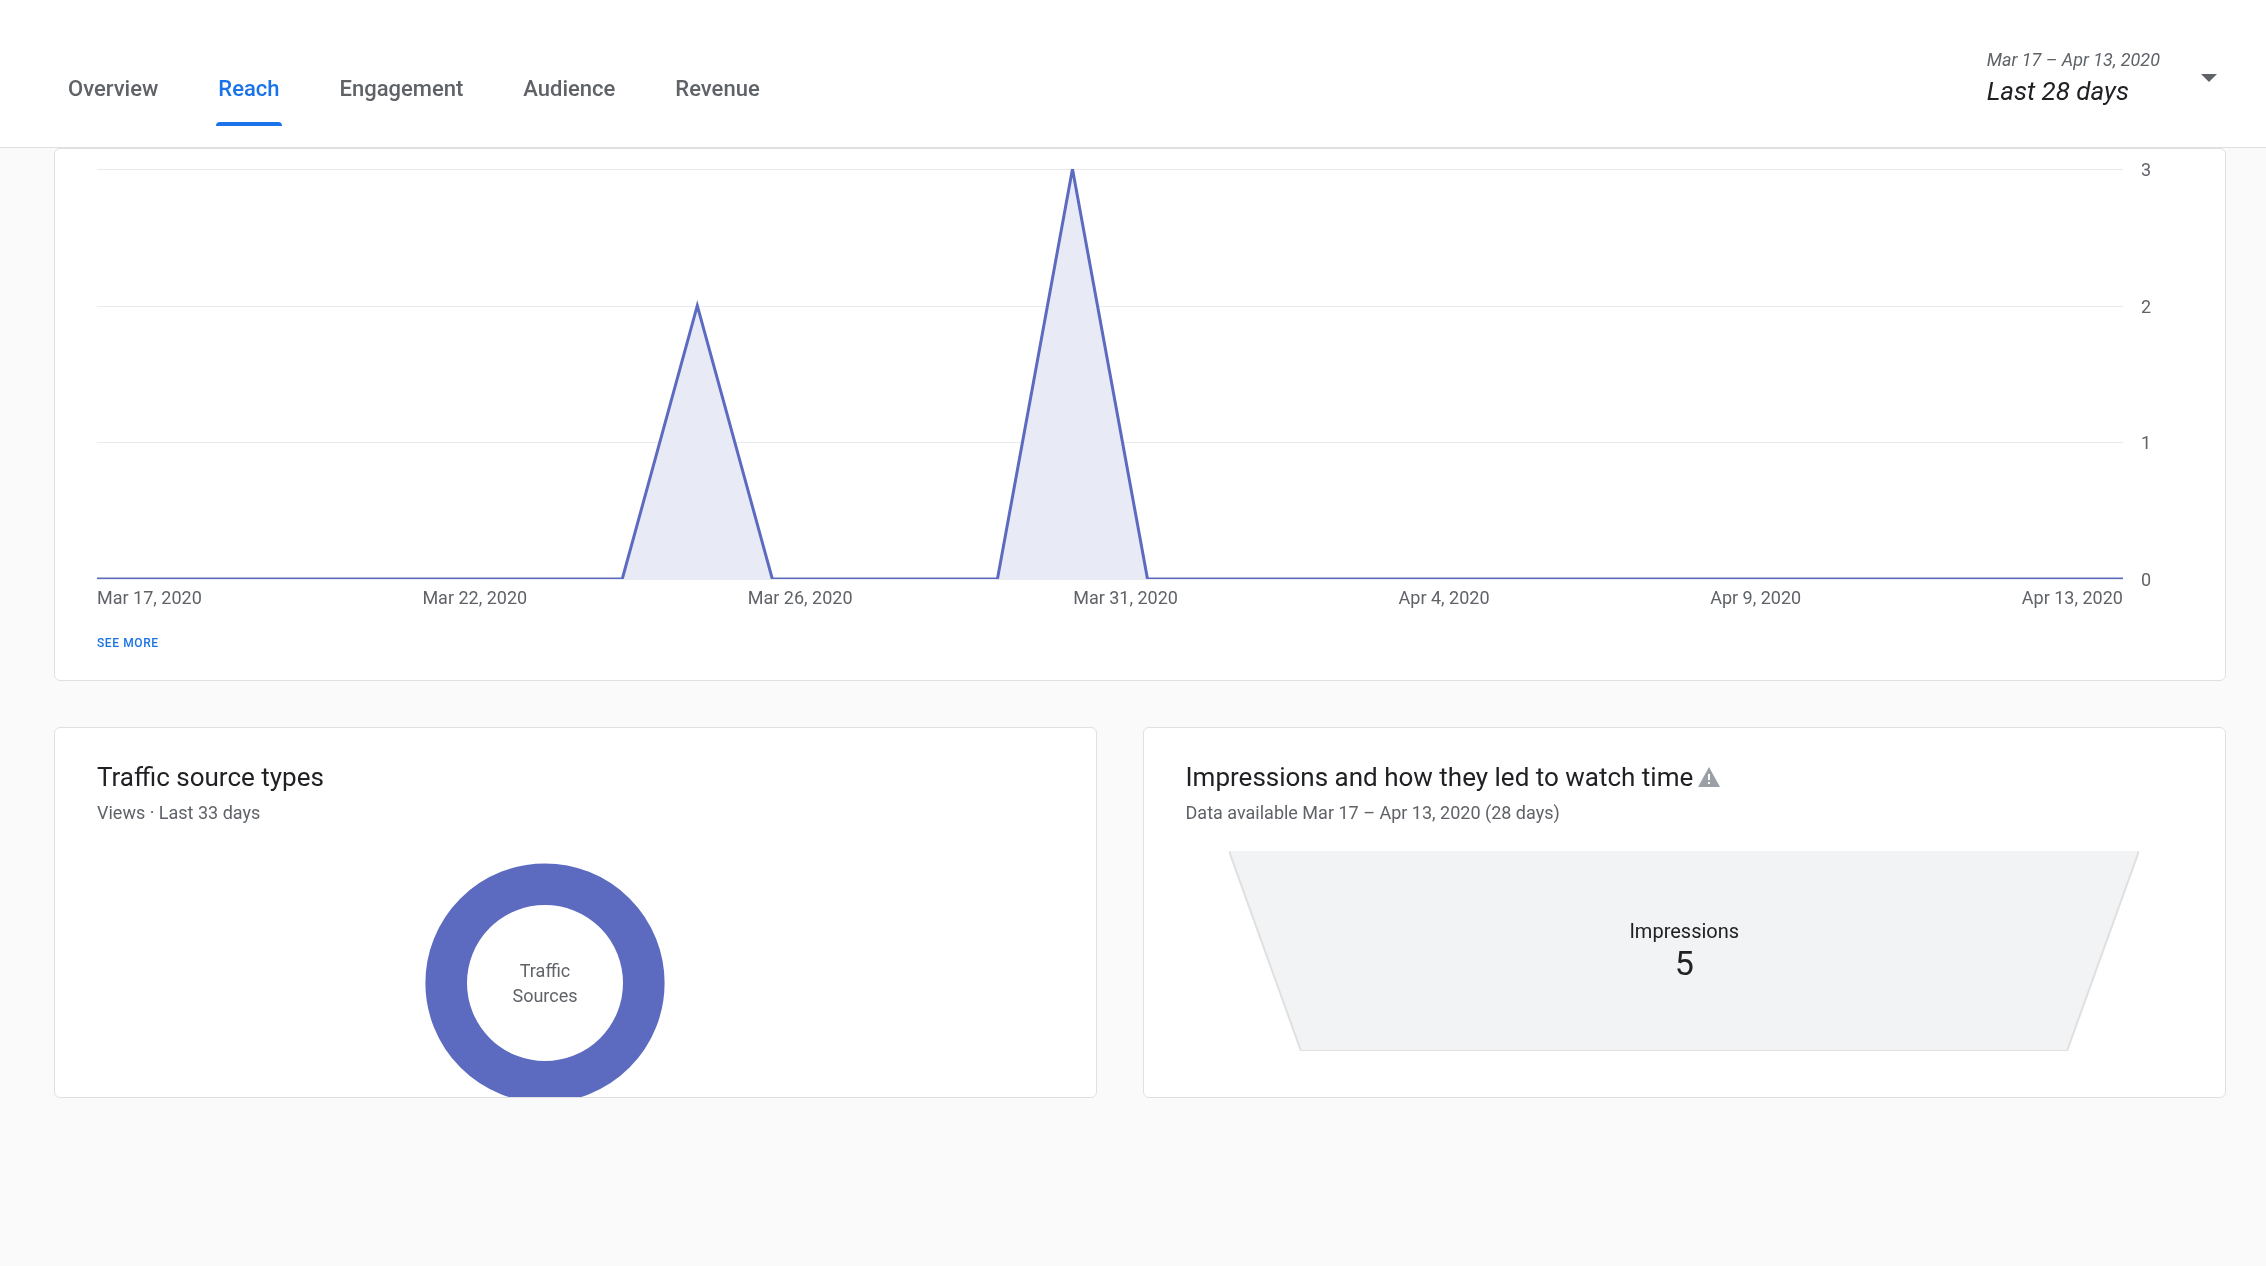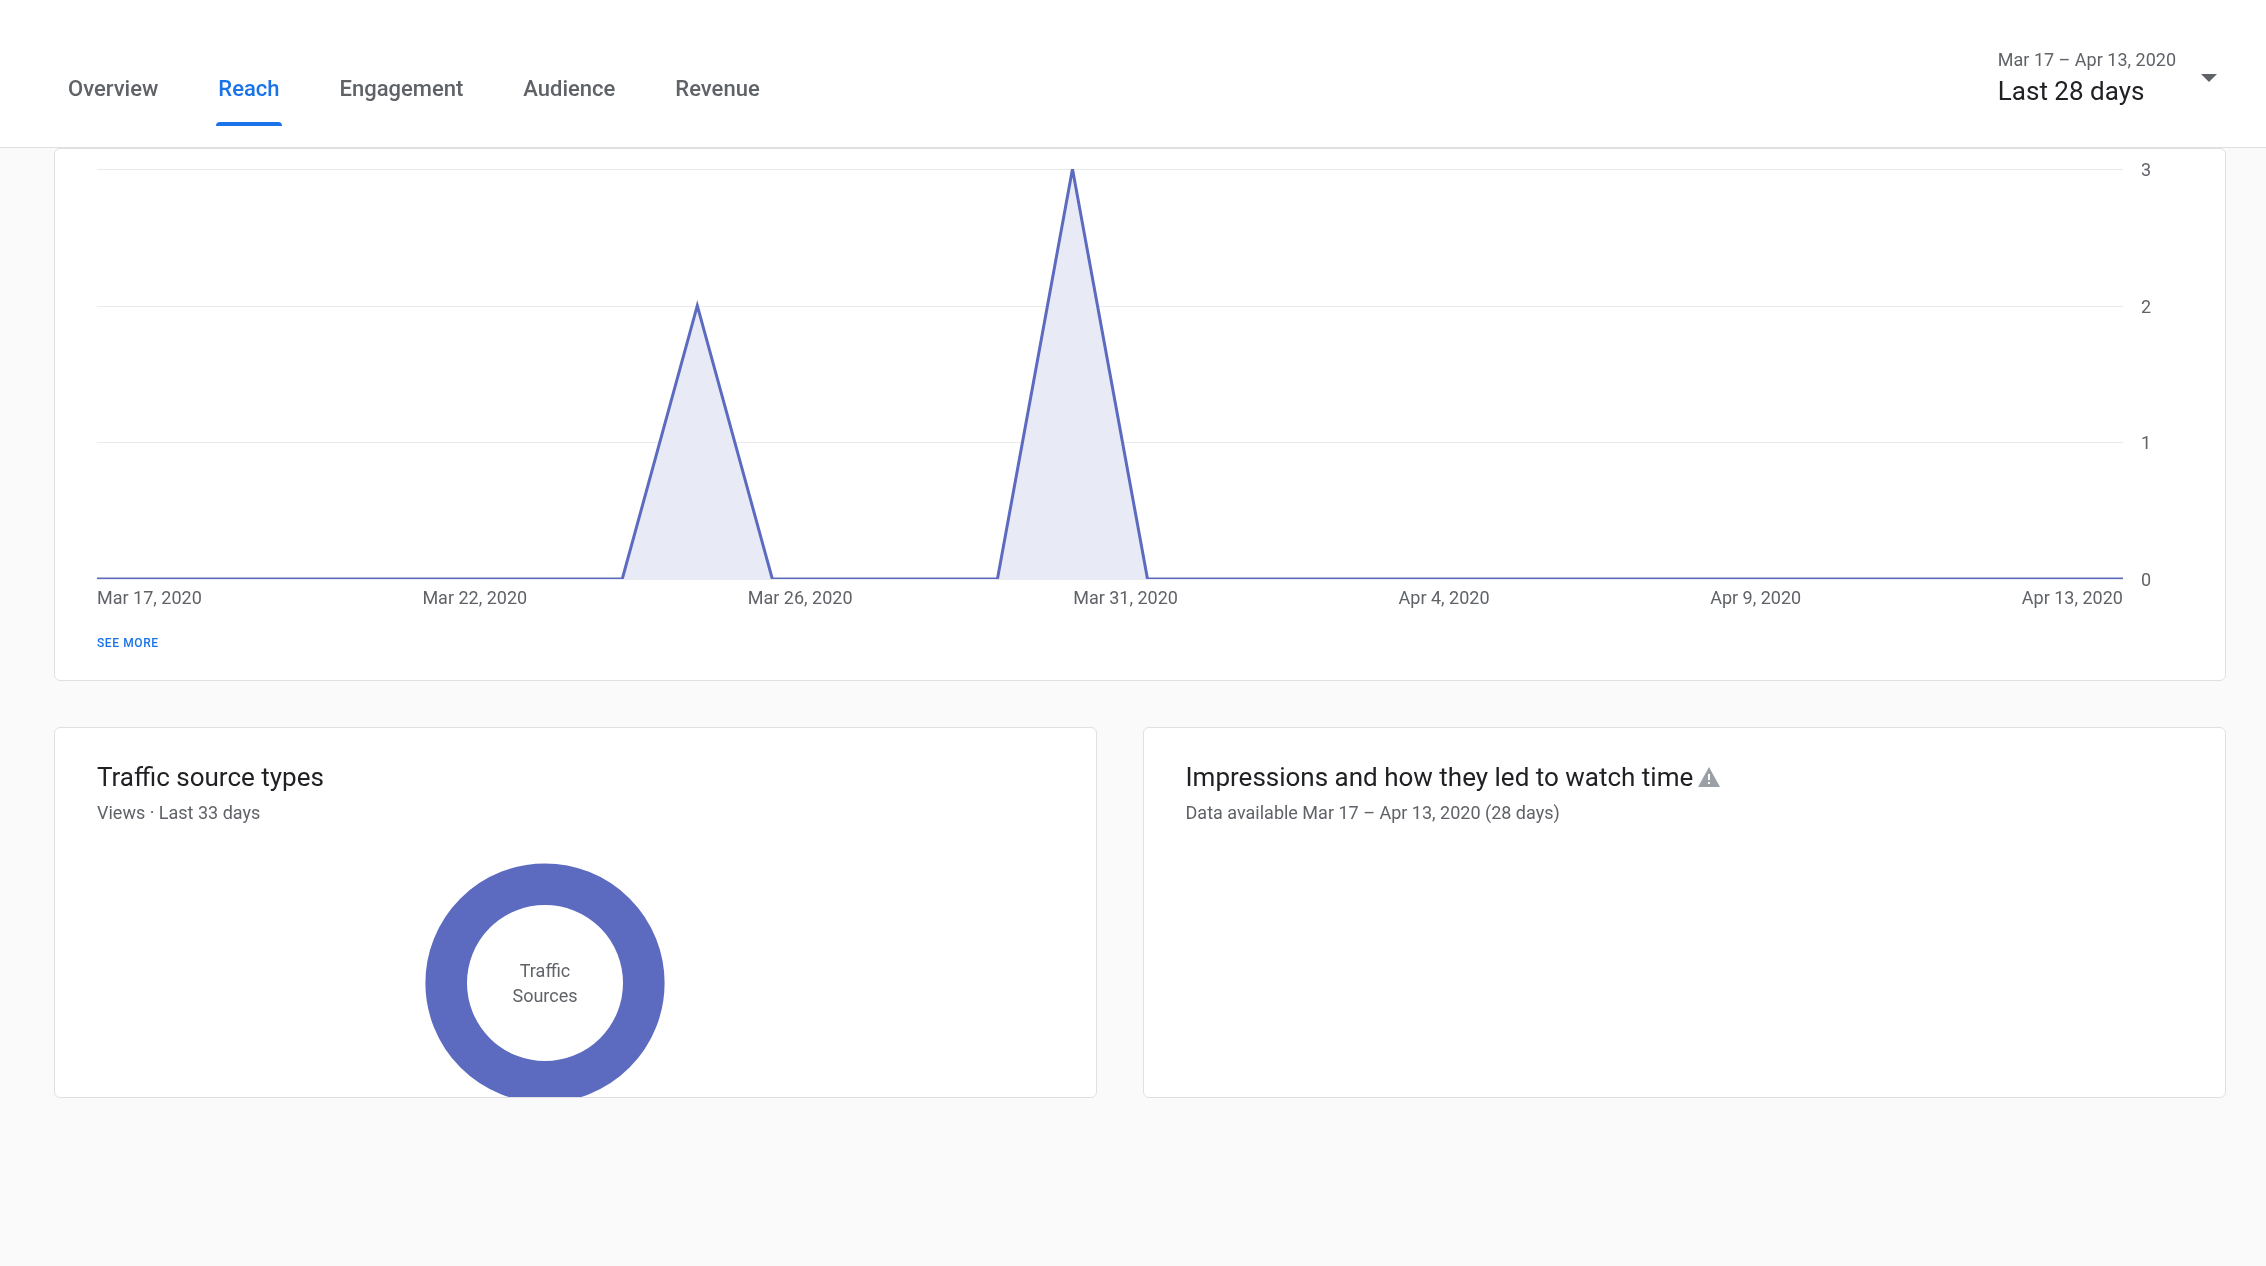--- a/index.html
+++ b/index.html
@@ -51,23 +51,24 @@
     content: "";
     position: absolute;
     left: 0; right: 0; bottom: -1px;
     height: 4px;
     background: var(--blue);
     border-radius: 4px 4px 0 0;
   }
   .date-picker {
     display: flex;
     align-items: center;
-    gap: 24px;
+    gap: 40px;
     padding: 26px 30px 18px 0;
     cursor: pointer;
+    font-style: italic;
   }
   .date-box { text-align: left; }
   .date-range-small { font-size: 18px; color: var(--text-medium); }
   .date-range-big { font-size: 26px; color: var(--text-dark); margin-top: 6px; }
   .date-picker svg { width: 18px; height: 10px; fill: var(--text-medium); }
 
   
   .content { padding: 0 40px 40px 54px; }
   .chart-card {
     background: var(--bg);
@@ -220,16 +221,28 @@
       <div class="title-row">
         <div class="card-title">Impressions and how they led to watch time</div>
         <svg class="warn-icon" viewBox="0 0 24 22">
           <path d="M12 1 L23 21 L1 21 Z" fill="#9aa0a6"></path>
           <rect x="11" y="8" width="2" height="6" fill="#fff"></rect>
           <rect x="11" y="16" width="2" height="2" fill="#fff"></rect>
         </svg>
       </div>
       <div class="card-sub">Data available Mar 17 – Apr 13, 2020 (28 days)</div>
 
+      <div class="funnel">
+        <div class="funnel-stage">
+          <svg class="trap" viewBox="0 0 910 200" preserveAspectRatio="none">
+            <polygon points="0,0 910,0 838,200 72,200" fill="#f1f3f4"></polygon>
+            <polyline points="0,0 72,200" fill="none" stroke-width="2" stroke="#e0e0e0"></polyline>
+            <polyline points="910,0 838,200" fill="none" stroke-width="2" stroke="#e0e0e0"></polyline>
+            <line x1="72" y1="200" x2="838" y2="200" stroke-width="2" stroke="#e0e0e0"></line>
+          </svg>
+          <div class="funnel-label">Impressions</div>
+          <div class="funnel-value">5</div>
+        </div>
+      </div>
     </div>
 
   </div>
 </div>
 
 </body></html>

